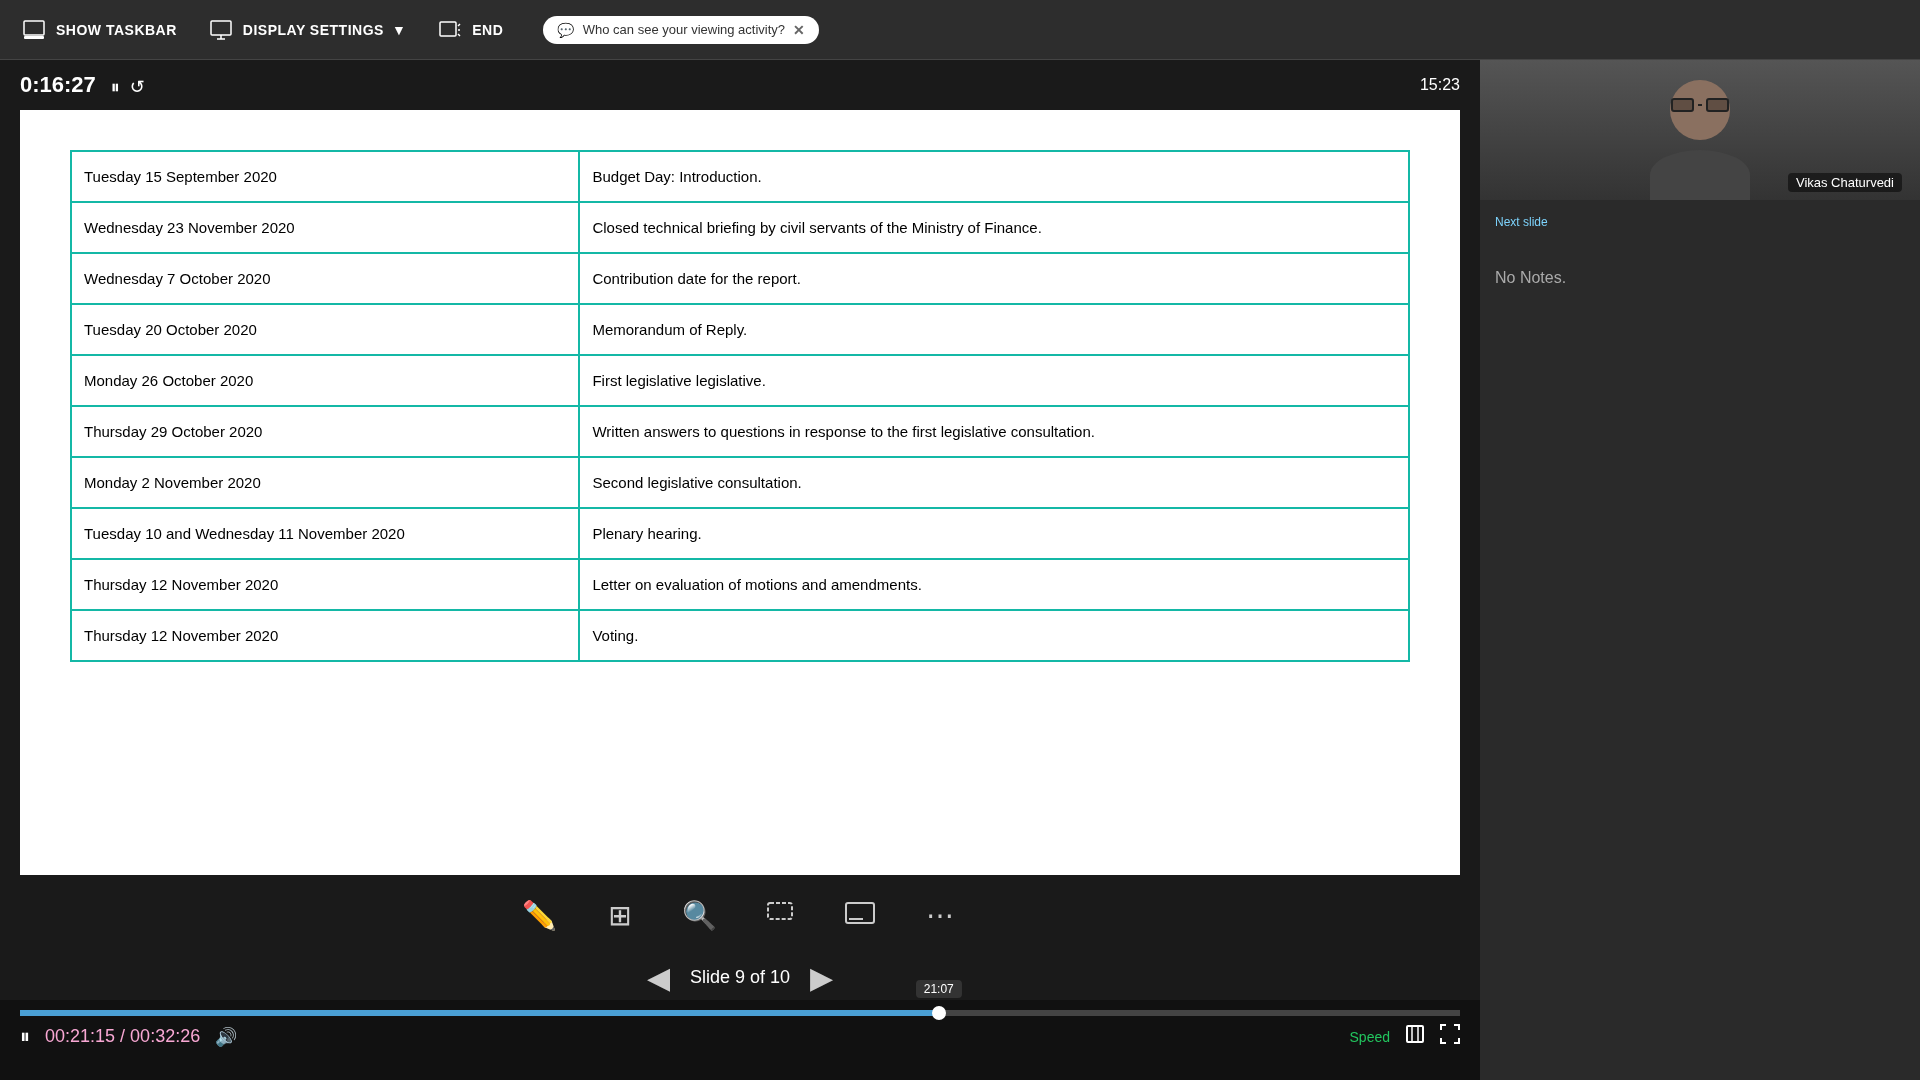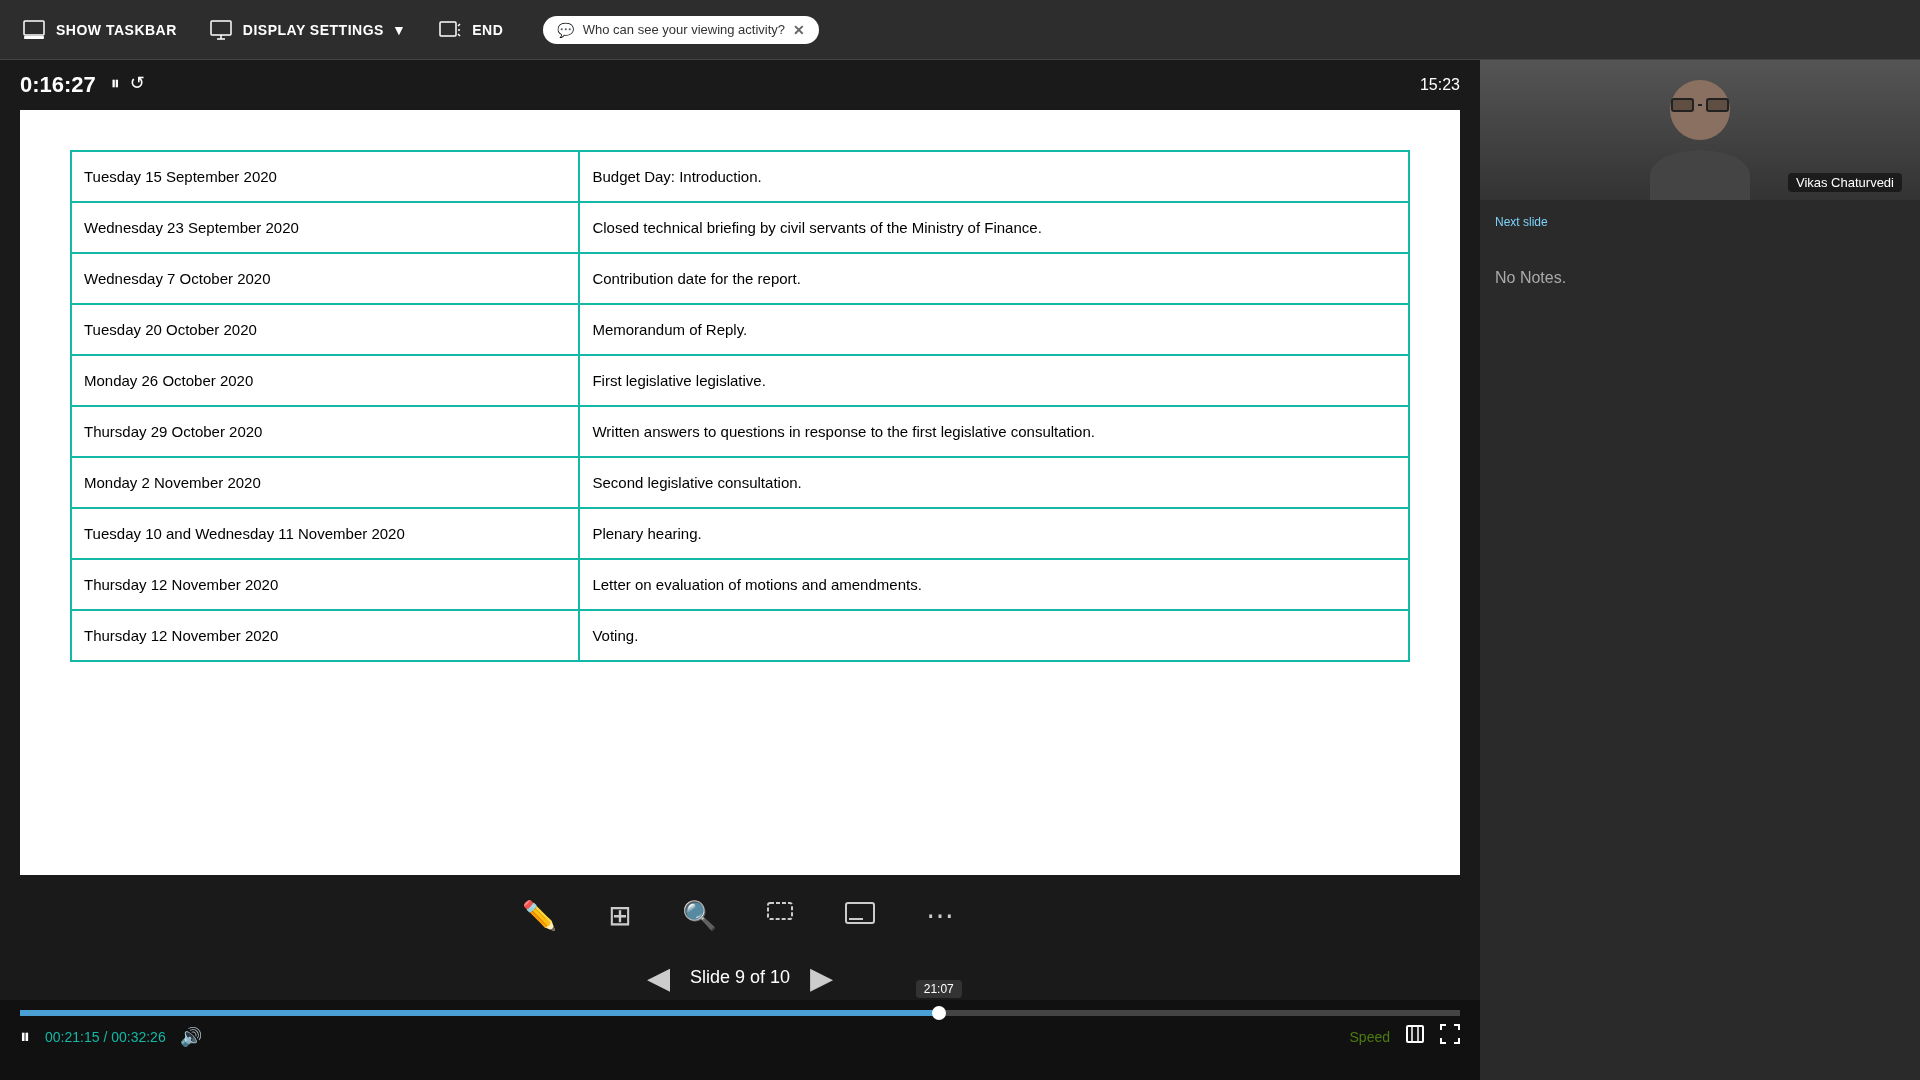--- a/index.html
+++ b/index.html
@@ -81,21 +81,21 @@
       justify-content: space-between;
       padding: 10px 20px;
       background: #1a1a1a;
       height: 50px;
     }
     .timer-left {
       font-size: 22px;
       font-weight: bold;
       color: #fff;
       display: flex;
-      align-items: flex-start;
+      align-items: flex-end;
       gap: 15px;
     }
     .timer-controls {
       display: flex;
       gap: 10px;
     }
     .timer-btn {
       background: none;
       border: none;
       color: #fff;
@@ -209,38 +209,38 @@
       gap: 15px;
     }
     .play-pause-btn {
       font-size: 20px;
       cursor: pointer;
       color: #fff;
       background: none;
       border: none;
     }
     .time-display {
-      font-size: 14px;
-      color: #14b8a6;
+      font-size: 18px;
+      color: #f9a8d4;
     }
     .volume-btn {
       font-size: 18px;
       color: #fff;
       cursor: pointer;
       background: none;
       border: none;
     }
     .video-right {
       display: flex;
       align-items: center;
       gap: 15px;
     }
     .speed-label {
       font-size: 14px;
-      color: #4d7c0f;
+      color: #22c55e;
     }
     .fullscreen-btn {
       font-size: 18px;
       color: #fff;
       cursor: pointer;
       background: none;
       border: none;
     }
 
     
@@ -399,21 +399,21 @@
     </div>
 
     <div class="slide-frame">
       <table class="schedule-table">
         <tbody id="table-body">
         <tr>
               <td>Tuesday 15 September 2020</td>
               <td>Budget Day: Introduction.</td>
             </tr>
             <tr>
-              <td>Wednesday 23 September 2020</td>
+              <td>Wednesday 23 November 2020</td>
               <td>Closed technical briefing by civil servants of the Ministry of Finance.</td>
             </tr>
             <tr>
               <td>Wednesday 7 October 2020</td>
               <td>Contribution date for the report.</td>
             </tr>
             <tr>
               <td>Tuesday 20 October 2020</td>
               <td>Memorandum of Reply.</td>
             </tr>

